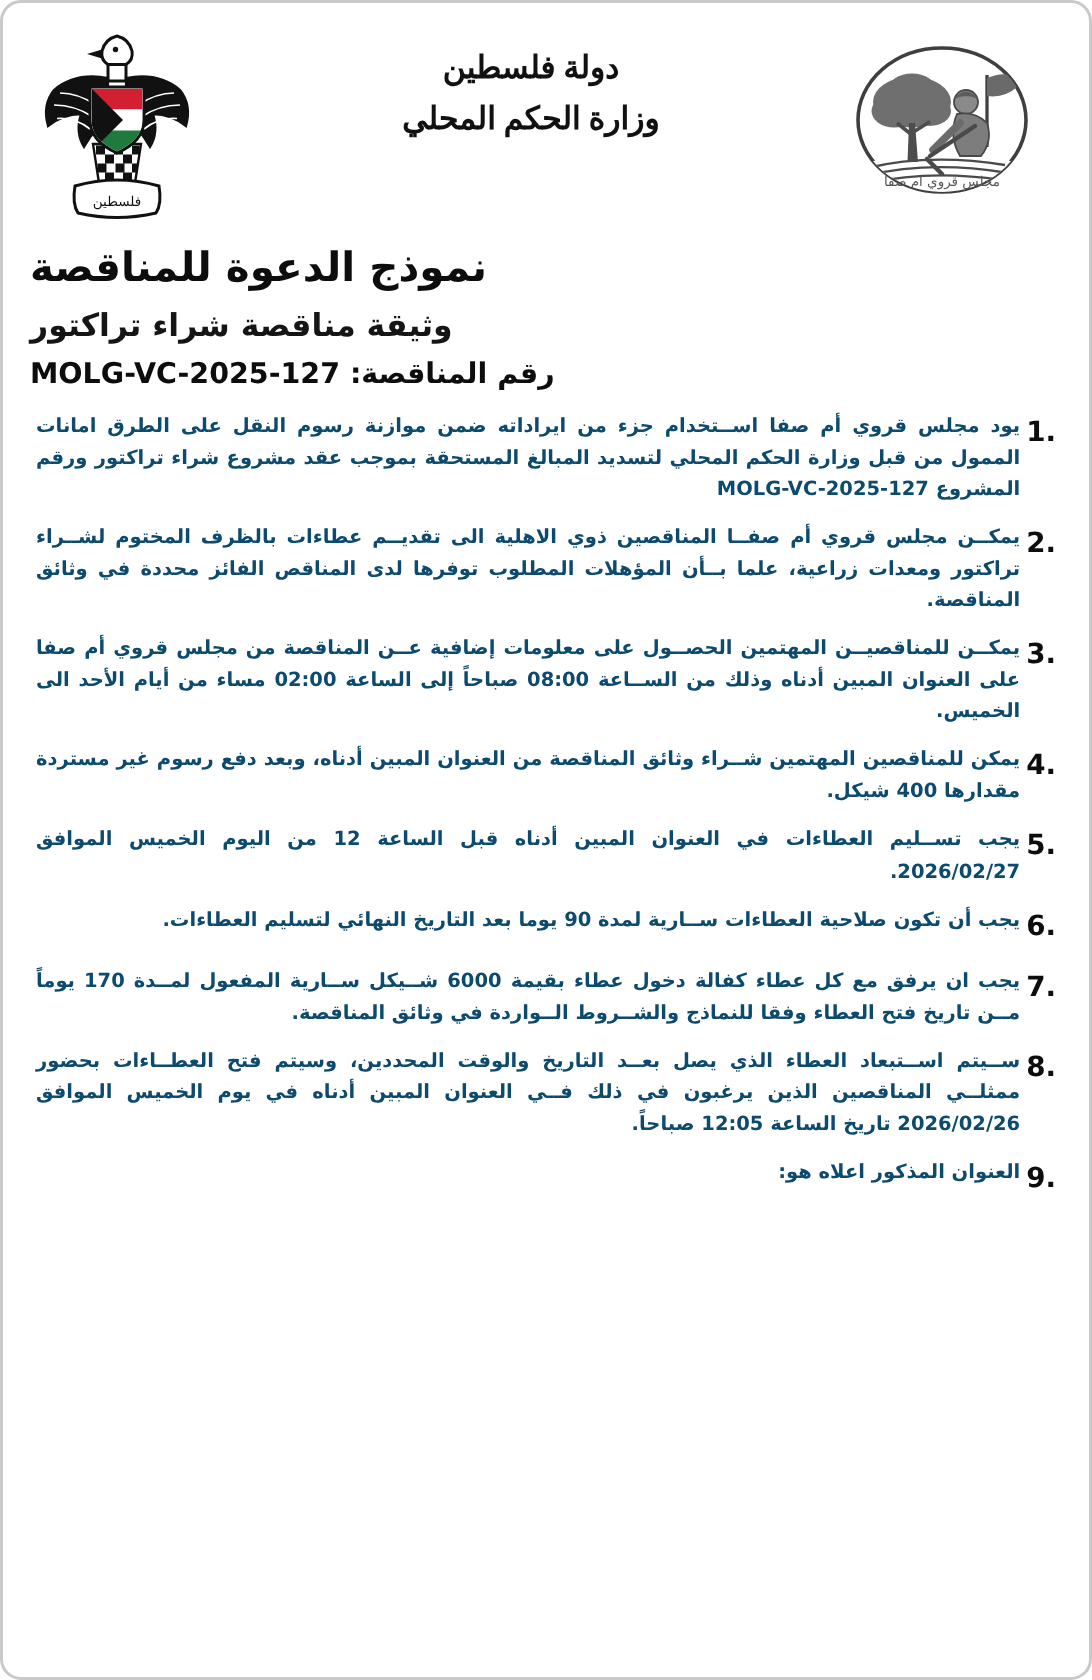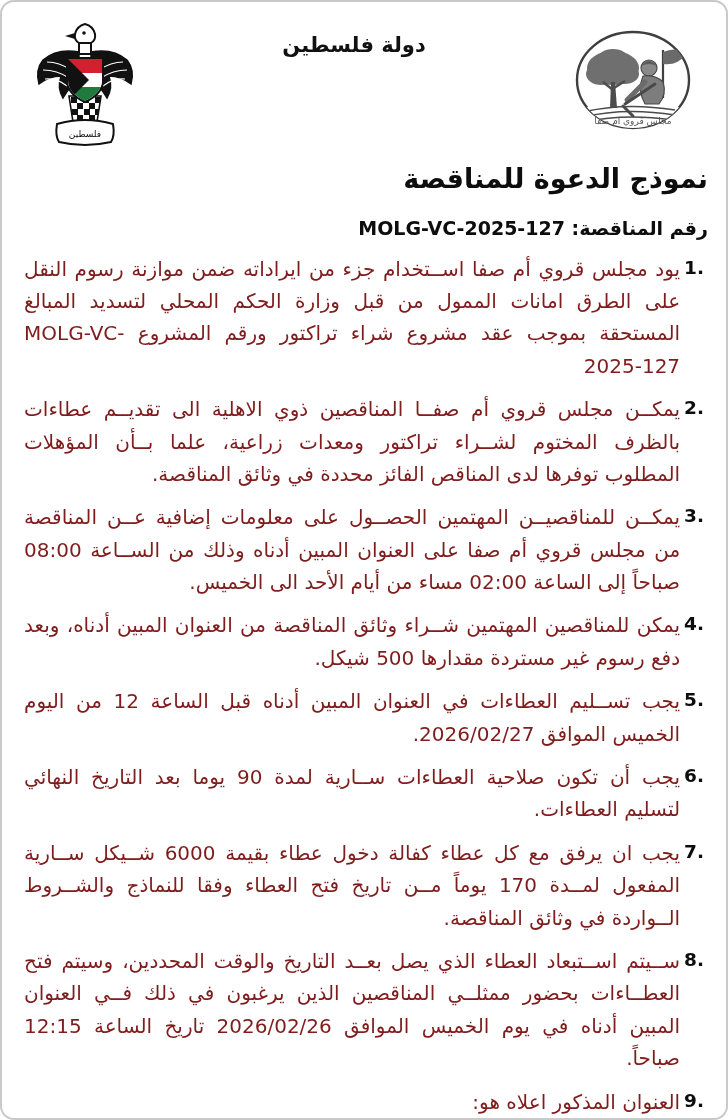--- a/index.html
+++ b/index.html
@@ -33,63 +33,64 @@
     flex-direction: row;
     align-items: flex-start;
     justify-content: space-between;
     height: 140px;
   }
 
   .logo-left, .logo-right {
     flex: 0 0 auto;
     display: flex;
     align-items: flex-start;
-    justify-content: center;
+    justify-content: flex-end;
   }
   .logo-left  { width: 150px; padding-top: 8px; }
   .logo-right { width: 130px; padding-top: 2px; }
 
   .header-text {
     flex: 1 1 auto;
     text-align: center;
     padding-top: 12px;
     direction: rtl;
+    font-family: Liberation Serif, serif;
   }
   .header-text div {
     font-weight: bold;
     font-size: 21px;
     line-height: 1.62;
     color: #111111;
     letter-spacing: 0px;
   }
 
   
   .titles {
-    text-align: right;
+    text-align: left;
     direction: rtl;
     margin-top: 6px;
   }
   .doc-title {
     font-size: 27px;
     font-weight: bold;
     color: #0d0d0d;
     line-height: 1.28;
   }
   .doc-subtitle {
     font-size: 21px;
     font-weight: bold;
     color: #151515;
     line-height: 1.4;
     margin-top: 6px;
   }
   .doc-number {
     font-size: 19px;
     font-weight: bold;
     color: #0d0d0d;
-    margin-top: 20px;
+    margin-top: 6px;
     direction: rtl;
     unicode-bidi: isolate;
   }
 
   
   .clauses {
     direction: rtl;
     margin-top: 14px;
     padding: 0 4px;
   }
@@ -105,23 +106,23 @@
     font-weight: bold;
     color: #0d0d0d;
     line-height: 1.62;
     padding-left: 4px;
     white-space: nowrap;
     direction: ltr;
     unicode-bidi: isolate;
   }
   .clause-text {
     flex: 1 1 auto;
-    font-size: 20px;
-    font-weight: normal;
-    color: #7f1d1d;
+    font-size: 13px;
+    font-weight: bold;
+    color: #0c4a6e;
     line-height: 1.62;
     text-align: justify;
     text-align-last: right;
     direction: rtl;
   }
   .clause.no-justify .clause-text {
     text-align: right;
   }
 </style>
 </head>
@@ -175,20 +176,21 @@
           <path d="M62 80 L92 60" stroke="#4a4a4a" stroke-width="3" stroke-linecap="round" fill="none"></path>
           <path d="M60 82 L70 92" stroke="#4a4a4a" stroke-width="3" stroke-linecap="round" fill="none"></path>
         </g>
 
         <text x="70" y="100" text-anchor="middle" font-size="9" font-family="DejaVu Sans, sans-serif" fill="#555555">مجلس قروي ام صفا</text>
       </svg>
     </div>
 
     <div class="header-text">
       <div>دولة فلسطين</div>
+      <div>وزارة الحكم المحلي</div>
     </div>
 
     <div class="logo-right">
       <svg width="116" height="140" viewBox="0 0 116 140" aria-hidden="true">
 
         <path d="M58 6 Q50 8 48 16 Q47 22 52 25 L64 25 Q69 22 68 16 Q66 8 58 6 Z" fill="#ffffff" stroke="#111111" stroke-width="2"></path>
 
         <path d="M48 15 L38 18 L48 21 Z" fill="#111111"></path>
 
         <circle cx="57" cy="15" r="1.8" fill="#111111"></circle>
@@ -241,20 +243,21 @@
         </g>
 
         <path d="M30 106 Q58 98 86 106 Q88 118 84 124 Q58 130 32 124 Q28 118 30 106 Z" fill="#ffffff" stroke="#111111" stroke-width="2"></path>
         <text x="58" y="119" text-anchor="middle" font-size="9" font-family="DejaVu Sans, sans-serif" fill="#111111">فلسطين</text>
       </svg>
     </div>
   </div>
 
   <div class="titles">
     <div class="doc-title">نموذج الدعوة للمناقصة</div>
+    <div class="doc-subtitle">وثيقة مناقصة شراء تراكتور</div>
     <div class="doc-number">رقم المناقصة: MOLG-VC-2025-127</div>
   </div>
 
   <div class="clauses">
 
     <div class="clause">
       <span class="clause-num">1.</span>
       <span class="clause-text">يود مجلس قروي أم صفا اســتخدام جزء من ايراداته ضمن موازنة رسوم النقل على الطرق امانات الممول من قبل وزارة الحكم المحلي لتسديد المبالغ المستحقة بموجب عقد مشروع شراء تراكتور ورقم المشروع MOLG-VC-2025-127</span>
     </div>
 
@@ -263,41 +266,41 @@
       <span class="clause-text">يمكــن مجلس قروي أم صفــا المناقصين ذوي الاهلية الى تقديــم عطاءات بالظرف المختوم لشــراء تراكتور ومعدات زراعية، علما بــأن المؤهلات المطلوب توفرها لدى المناقص الفائز محددة في وثائق المناقصة.</span>
     </div>
 
     <div class="clause">
       <span class="clause-num">3.</span>
       <span class="clause-text">يمكــن للمناقصيــن المهتمين الحصــول على معلومات إضافية عــن المناقصة من مجلس قروي أم صفا على العنوان المبين أدناه وذلك من الســاعة 08:00 صباحاً إلى الساعة 02:00 مساء من أيام الأحد الى الخميس.</span>
     </div>
 
     <div class="clause">
       <span class="clause-num">4.</span>
-      <span class="clause-text">يمكن للمناقصين المهتمين شــراء وثائق المناقصة من العنوان المبين أدناه، وبعد دفع رسوم غير مستردة مقدارها 500 شيكل.</span>
+      <span class="clause-text">يمكن للمناقصين المهتمين شــراء وثائق المناقصة من العنوان المبين أدناه، وبعد دفع رسوم غير مستردة مقدارها 400 شيكل.</span>
     </div>
 
     <div class="clause">
       <span class="clause-num">5.</span>
       <span class="clause-text">يجب تســليم العطاءات في العنوان المبين أدناه قبل الساعة 12 من اليوم الخميس الموافق 2026/02/27.</span>
     </div>
 
     <div class="clause">
       <span class="clause-num">6.</span>
       <span class="clause-text">يجب أن تكون صلاحية العطاءات ســارية لمدة 90 يوما بعد التاريخ النهائي لتسليم العطاءات.</span>
     </div>
 
     <div class="clause">
       <span class="clause-num">7.</span>
       <span class="clause-text">يجب ان يرفق مع كل عطاء كفالة دخول عطاء بقيمة 6000 شــيكل ســارية المفعول لمــدة 170 يوماً مــن تاريخ فتح العطاء وفقا للنماذج والشــروط الــواردة في وثائق المناقصة.</span>
     </div>
 
     <div class="clause">
       <span class="clause-num">8.</span>
-      <span class="clause-text">ســيتم اســتبعاد العطاء الذي يصل بعــد التاريخ والوقت المحددين، وسيتم فتح العطــاءات بحضور ممثلــي المناقصين الذين يرغبون في ذلك فــي العنوان المبين أدناه في يوم الخميس الموافق 2026/02/26 تاريخ الساعة 12:15 صباحاً.</span>
+      <span class="clause-text">ســيتم اســتبعاد العطاء الذي يصل بعــد التاريخ والوقت المحددين، وسيتم فتح العطــاءات بحضور ممثلــي المناقصين الذين يرغبون في ذلك فــي العنوان المبين أدناه في يوم الخميس الموافق 2026/02/26 تاريخ الساعة 12:05 صباحاً.</span>
     </div>
 
     <div class="clause no-justify">
       <span class="clause-num">9.</span>
       <span class="clause-text">العنوان المذكور اعلاه هو:</span>
     </div>
 
   </div>
 
 </div>

